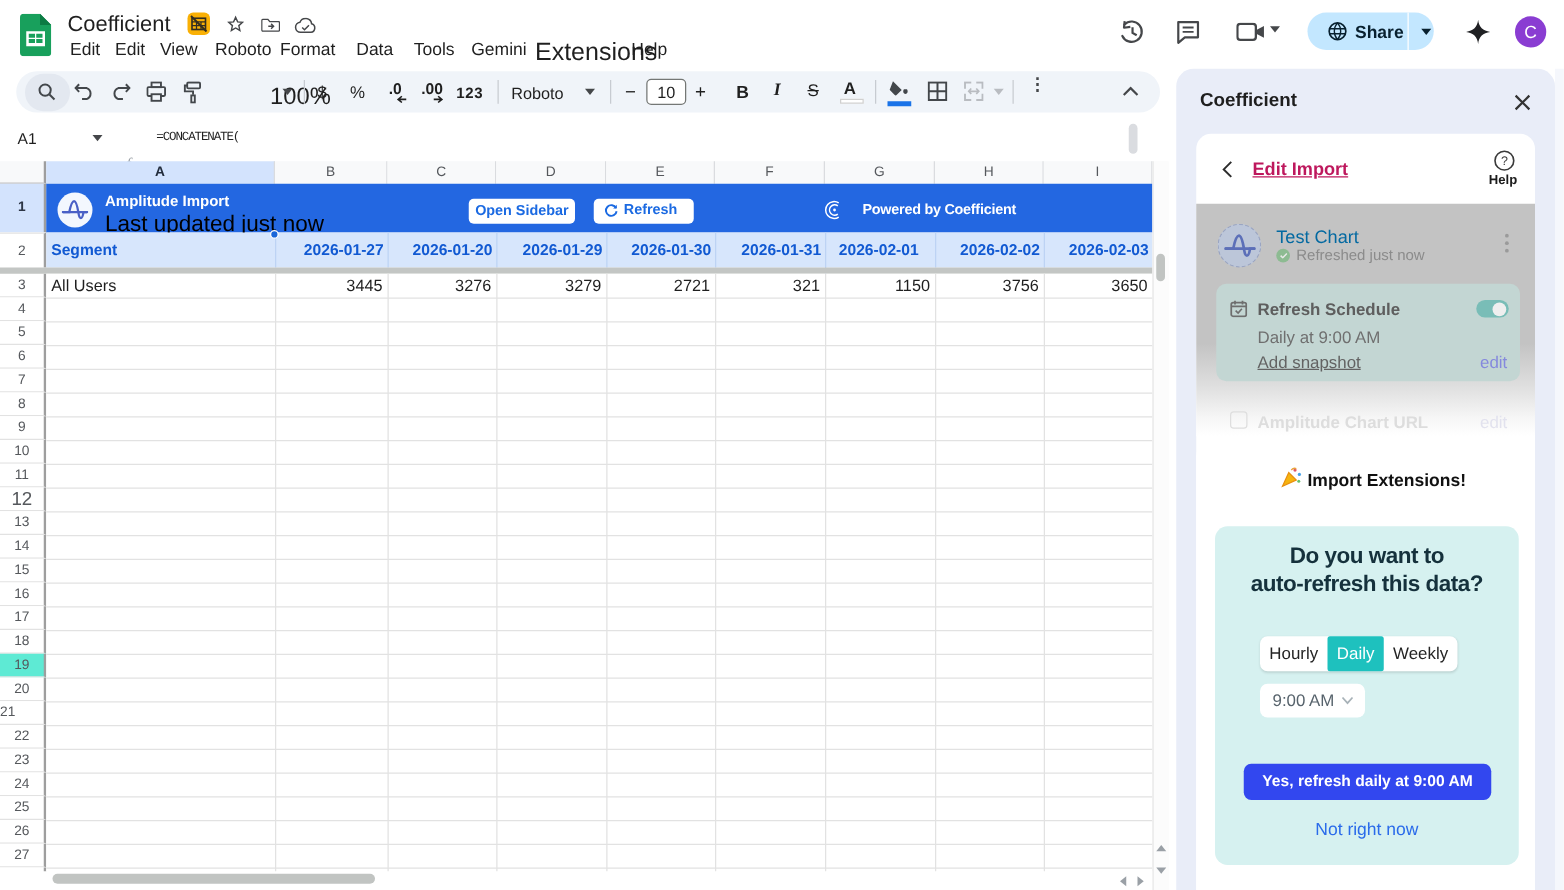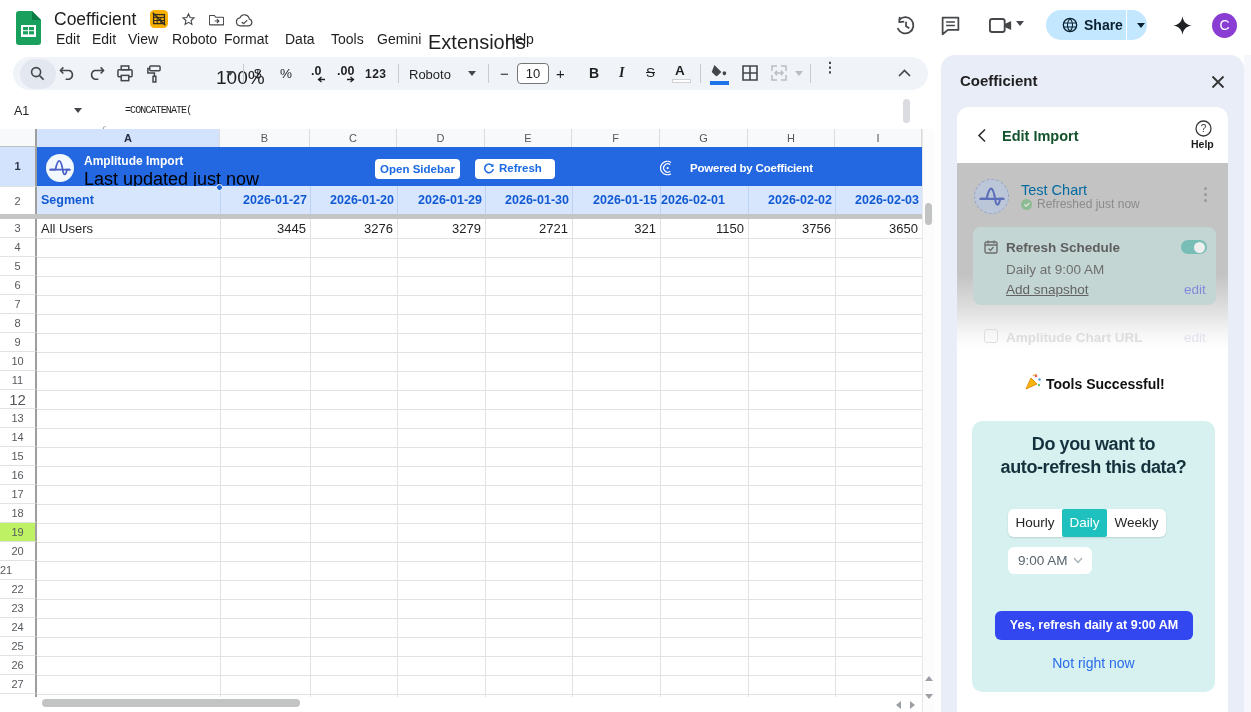--- a/index.html
+++ b/index.html
@@ -180,21 +180,21 @@
 <div class="abs" style="left:0px;top:332.6px;width:37px;height:19px;background:#ffffff;border-right:2px solid #9e9e9e;color:#55585c;font-size:11px;text-align:center;line-height:19px;border-bottom:1px solid #e2e2e2;">9</div>
 <div class="abs" style="left:0px;top:351.6px;width:37px;height:19px;background:#ffffff;border-right:2px solid #9e9e9e;color:#55585c;font-size:11px;text-align:center;line-height:19px;border-bottom:1px solid #e2e2e2;">10</div>
 <div class="abs" style="left:0px;top:370.6px;width:37px;height:19px;background:#ffffff;border-right:2px solid #9e9e9e;color:#55585c;font-size:11px;text-align:center;line-height:19px;border-bottom:1px solid #e2e2e2;">11</div>
 <div class="abs" style="left:0px;top:389.6px;width:37px;height:19px;background:#ffffff;border-right:2px solid #9e9e9e;color:#55585c;font-size:15px;text-align:center;line-height:19px;border-bottom:1px solid #e2e2e2;">12</div>
 <div class="abs" style="left:0px;top:408.6px;width:37px;height:19px;background:#ffffff;border-right:2px solid #9e9e9e;color:#55585c;font-size:11px;text-align:center;line-height:19px;border-bottom:1px solid #e2e2e2;">13</div>
 <div class="abs" style="left:0px;top:427.6px;width:37px;height:19px;background:#ffffff;border-right:2px solid #9e9e9e;color:#55585c;font-size:11px;text-align:center;line-height:19px;border-bottom:1px solid #e2e2e2;">14</div>
 <div class="abs" style="left:0px;top:446.6px;width:37px;height:19px;background:#ffffff;border-right:2px solid #9e9e9e;color:#55585c;font-size:11px;text-align:center;line-height:19px;border-bottom:1px solid #e2e2e2;">15</div>
 <div class="abs" style="left:0px;top:465.6px;width:37px;height:19px;background:#ffffff;border-right:2px solid #9e9e9e;color:#55585c;font-size:11px;text-align:center;line-height:19px;border-bottom:1px solid #e2e2e2;">16</div>
 <div class="abs" style="left:0px;top:484.6px;width:37px;height:19px;background:#ffffff;border-right:2px solid #9e9e9e;color:#55585c;font-size:11px;text-align:center;line-height:19px;border-bottom:1px solid #e2e2e2;">17</div>
 <div class="abs" style="left:0px;top:503.6px;width:37px;height:19px;background:#ffffff;border-right:2px solid #9e9e9e;color:#55585c;font-size:11px;text-align:center;line-height:19px;border-bottom:1px solid #e2e2e2;">18</div>
-<div class="abs" style="left:0px;top:522.6px;width:37px;height:19px;background:#bef264;border-right:2px solid #9e9e9e;color:#55585c;font-size:11px;text-align:center;line-height:19px;border-bottom:1px solid #e2e2e2;">19</div>
+<div class="abs" style="left:0px;top:522.6px;width:37px;height:19px;background:#5eead4;border-right:2px solid #9e9e9e;color:#55585c;font-size:11px;text-align:center;line-height:19px;border-bottom:1px solid #e2e2e2;">19</div>
 <div class="abs" style="left:0px;top:541.6px;width:37px;height:19px;background:#ffffff;border-right:2px solid #9e9e9e;color:#55585c;font-size:11px;text-align:center;line-height:19px;border-bottom:1px solid #e2e2e2;">20</div>
 <div class="abs" style="left:0px;top:560.6px;width:37px;height:19px;background:#ffffff;border-right:2px solid #9e9e9e;color:#55585c;font-size:11px;text-align:left;line-height:19px;border-bottom:1px solid #e2e2e2;">21</div>
 <div class="abs" style="left:0px;top:579.6px;width:37px;height:19px;background:#ffffff;border-right:2px solid #9e9e9e;color:#55585c;font-size:11px;text-align:center;line-height:19px;border-bottom:1px solid #e2e2e2;">22</div>
 <div class="abs" style="left:0px;top:598.6px;width:37px;height:19px;background:#ffffff;border-right:2px solid #9e9e9e;color:#55585c;font-size:11px;text-align:center;line-height:19px;border-bottom:1px solid #e2e2e2;">23</div>
 <div class="abs" style="left:0px;top:617.6px;width:37px;height:19px;background:#ffffff;border-right:2px solid #9e9e9e;color:#55585c;font-size:11px;text-align:center;line-height:19px;border-bottom:1px solid #e2e2e2;">24</div>
 <div class="abs" style="left:0px;top:636.6px;width:37px;height:19px;background:#ffffff;border-right:2px solid #9e9e9e;color:#55585c;font-size:11px;text-align:center;line-height:19px;border-bottom:1px solid #e2e2e2;">25</div>
 <div class="abs" style="left:0px;top:655.6px;width:37px;height:19px;background:#ffffff;border-right:2px solid #9e9e9e;color:#55585c;font-size:11px;text-align:center;line-height:19px;border-bottom:1px solid #e2e2e2;">26</div>
 <div class="abs" style="left:0px;top:674.6px;width:37px;height:19px;background:#ffffff;border-right:2px solid #9e9e9e;color:#55585c;font-size:11px;text-align:center;line-height:19px;border-bottom:1px solid #e2e2e2;">27</div>
 <div class="abs" style="left:0px;top:693.6px;width:37px;height:3.4px;background:#ffffff;border-right:2px solid #9e9e9e;"></div>
 <div class="abs" style="left:37px;top:147px;width:885px;height:39px;background:#2367e1;"></div>
@@ -218,22 +218,22 @@
  <path d="M15 7.6 A5.5 5.5 0 1 0 15 16.4" fill="none" stroke="#fff" stroke-width="1.6"></path>
  <circle cx="11.5" cy="12" r="1.5" fill="#fff"></circle>
 </svg>
 <div class="abs" style="left:690px;top:162px;font-size:11.5px;letter-spacing:-0.2px;font-weight:bold;color:#fff;">Powered by Coefficient</div>
 <div class="abs" style="left:37px;top:186px;width:885px;height:28px;background:#d7e6fc;"></div>
 <div class="abs" style="left:41px;top:193px;font-size:12.5px;font-weight:bold;color:#1159d2;">Segment</div>
 <div class="abs" style="left:220px;top:186px;width:90px;height:28px;border-left:1px solid #bdd3f4;color:#1159d2;font-weight:bold;font-size:12.5px;text-align:right;line-height:28px;padding-right:3px;">2026-01-27</div>
 <div class="abs" style="left:310px;top:186px;width:87px;height:28px;border-left:1px solid #bdd3f4;color:#1159d2;font-weight:bold;font-size:12.5px;text-align:right;line-height:28px;padding-right:3px;">2026-01-20</div>
 <div class="abs" style="left:397px;top:186px;width:88px;height:28px;border-left:1px solid #bdd3f4;color:#1159d2;font-weight:bold;font-size:12.5px;text-align:right;line-height:28px;padding-right:3px;">2026-01-29</div>
 <div class="abs" style="left:485px;top:186px;width:87px;height:28px;border-left:1px solid #bdd3f4;color:#1159d2;font-weight:bold;font-size:12.5px;text-align:right;line-height:28px;padding-right:3px;">2026-01-30</div>
-<div class="abs" style="left:572px;top:186px;width:88px;height:28px;border-left:1px solid #bdd3f4;color:#1159d2;font-weight:bold;font-size:12.5px;text-align:right;line-height:28px;padding-right:3px;">2026-01-15</div>
-<div class="abs" style="left:660px;top:186px;width:88px;height:40px;border-left:1px solid #bdd3f4;color:#1159d2;font-weight:bold;font-size:12.5px;text-align:left;line-height:28px;padding-right:3px;">2026-02-01</div>
+<div class="abs" style="left:572px;top:186px;width:88px;height:28px;border-left:1px solid #bdd3f4;color:#1159d2;font-weight:bold;font-size:12.5px;text-align:right;line-height:28px;padding-right:3px;">2026-01-31</div>
+<div class="abs" style="left:660px;top:186px;width:88px;height:40px;border-left:1px solid #bdd3f4;color:#1159d2;font-weight:bold;font-size:12.5px;text-align:center;line-height:28px;padding-right:3px;">2026-02-01</div>
 <div class="abs" style="left:748px;top:186px;width:87px;height:28px;border-left:1px solid #bdd3f4;color:#1159d2;font-weight:bold;font-size:12.5px;text-align:right;line-height:28px;padding-right:3px;">2026-02-02</div>
 <div class="abs" style="left:835px;top:186px;width:87px;height:28px;border-left:1px solid #bdd3f4;color:#1159d2;font-weight:bold;font-size:12.5px;text-align:right;line-height:28px;padding-right:3px;">2026-02-03</div>
 <div class="abs" style="left:0px;top:214px;width:922px;height:4.6px;background:#c3c6c4;"></div>
 <div class="abs" style="left:37px;top:218.6px;width:885px;height:478.4px;background:#fff;"></div>
 <div class="abs" style="left:37px;top:237.6px;width:885px;height:1px;background:#e2e2e2;"></div>
 <div class="abs" style="left:37px;top:256.6px;width:885px;height:1px;background:#e2e2e2;"></div>
 <div class="abs" style="left:37px;top:275.6px;width:885px;height:1px;background:#e2e2e2;"></div>
 <div class="abs" style="left:37px;top:294.6px;width:885px;height:1px;background:#e2e2e2;"></div>
 <div class="abs" style="left:37px;top:313.6px;width:885px;height:1px;background:#e2e2e2;"></div>
 <div class="abs" style="left:37px;top:332.6px;width:885px;height:1px;background:#e2e2e2;"></div>
@@ -288,21 +288,21 @@
 <div class="abs" style="left:1244px;top:55px;width:7px;height:657px;background:#f5f7fc;"></div>
 <div class="abs" style="left:960px;top:72px;font-size:15px;font-weight:bold;color:#1f1f1f;">Coefficient</div>
 <svg class="abs" style="left:1211px;top:75px" width="14" height="14" viewBox="0 0 14 14">
  <path d="M1.5 1.5 L12.5 12.5 M12.5 1.5 L1.5 12.5" stroke="#333" stroke-width="1.8"></path>
 </svg>
 
 <div class="abs" style="left:957px;top:107px;width:271px;height:605px;background:#fff;border-radius:12px 12px 0 0;"></div>
 <svg class="abs" style="left:977px;top:128px" width="10" height="15" viewBox="0 0 10 15">
  <path d="M8 1.5 L2 7.5 L8 13.5" fill="none" stroke="#2d2d2d" stroke-width="1.6"></path>
 </svg>
-<div class="abs" style="left:1002px;top:128px;font-size:14.5px;font-weight:bold;color:#14532d;">Edit Import</div>
+<div class="abs" style="left:1002px;top:128px;font-size:14.5px;font-weight:bold;color:#be185d;text-decoration:underline;">Edit Import</div>
 <svg class="abs" style="left:1195px;top:120px" width="17" height="17" viewBox="0 0 17 17">
  <circle cx="8.5" cy="8.5" r="7.5" fill="none" stroke="#3a3a3a" stroke-width="1.3"></circle>
  <text x="8.5" y="12" font-size="10" text-anchor="middle" fill="#3a3a3a" font-family="Liberation Sans">?</text>
 </svg>
 <div class="abs" style="left:1191px;top:138px;font-size:10.5px;font-weight:bold;color:#1c1c1c;">Help</div>
 
 <div class="abs" style="left:957px;top:163px;width:271px;height:186px;background:linear-gradient(180deg,#c3c3c3 0%,#c3c3c3 60%,#dedede 78%,#f6f6f6 92%,#fff 100%);"></div>
 <div class="abs" style="left:974px;top:179px;width:35px;height:35px;border-radius:50%;background:#bcc6d9;border:1px dashed #9aa5c2;"></div>
 <svg class="abs" style="left:979px;top:184px" width="26" height="26" viewBox="0 0 24 24">
  <path d="M1.5 13.8 h5.5 C8.3 7.5 9.6 4.2 11.2 4.2 c1.8 0 2.9 4.6 3.8 10.2 .4 2.6 1 4.6 2.1 4.6 1.1 0 1.8-1.7 2.3-5.2 H22.5" fill="none" stroke="#5c6fb8" stroke-width="2" stroke-linecap="round"></path>
@@ -335,21 +335,21 @@
 
 <div class="abs" style="left:957px;top:349px;width:271px;height:363px;background:#fff;border-radius:16px 16px 0 0;"></div>
 <svg class="abs" style="left:1024px;top:373px" width="18" height="18" viewBox="0 0 18 18">
  <path d="M2 16 L7 5 L13 11 Z" fill="#f6b40e"></path>
  <path d="M2 16 L7 5 L13 11 Z" fill="none" stroke="#e88f0e" stroke-width="1"></path>
  <circle cx="12" cy="3" r="1.3" fill="#e25563"></circle>
     <circle cx="15.5" cy="6.5" r="1.3" fill="#4aa3e8"></circle>
  <circle cx="15" cy="12" r="1.2" fill="#67c26b"></circle>
     <path d="M9 3 q2 -2 4 -1" stroke="#e8a33d" fill="none" stroke-width="1.2"></path>
 </svg>
-<div class="abs" style="left:1046px;top:376px;font-size:14px;font-weight:bold;color:#111;">Tools Successful!</div>
+<div class="abs" style="left:1046px;top:376px;font-size:14px;font-weight:bold;color:#111;">Import Extensions!</div>
 <div class="abs" style="left:972px;top:421px;width:243px;height:271px;background:#d6f1f0;border-radius:10px;"></div>
 <div class="abs" style="left:972px;top:433px;width:243px;text-align:center;font-size:18px;letter-spacing:-0.4px;font-weight:bold;color:#15313c;line-height:22.5px;">Do you want to<br>auto-refresh this data?</div>
 <div class="abs" style="left:1008px;top:509px;width:158px;height:28px;background:#fff;border-radius:6px;box-shadow:0 1px 2px rgba(0,0,0,.12);"></div>
 <div class="abs" style="left:1008px;top:509px;width:54px;height:28px;font-size:13.5px;color:#242424;text-align:center;line-height:28px;">Hourly</div>
 <div class="abs" style="left:1062px;top:509px;width:45px;height:28px;background:#1ec1be;border-radius:2px;font-size:13.5px;color:#fff;text-align:center;line-height:28px;">Daily</div>
 <div class="abs" style="left:1107px;top:509px;width:59px;height:28px;font-size:13.5px;color:#242424;text-align:center;line-height:28px;">Weekly</div>
 <div class="abs" style="left:1008px;top:547px;width:84px;height:27px;background:#fff;border-radius:6px;"></div>
 <div class="abs" style="left:1018px;top:553px;font-size:13.5px;color:#57636c;">9:00 AM</div>
 <svg class="abs" style="left:1073px;top:557px" width="10" height="7" viewBox="0 0 10 7">
     <path d="M1 1 L5 5.5 L9 1" fill="none" stroke="#a8b2b8" stroke-width="1.4"></path>

